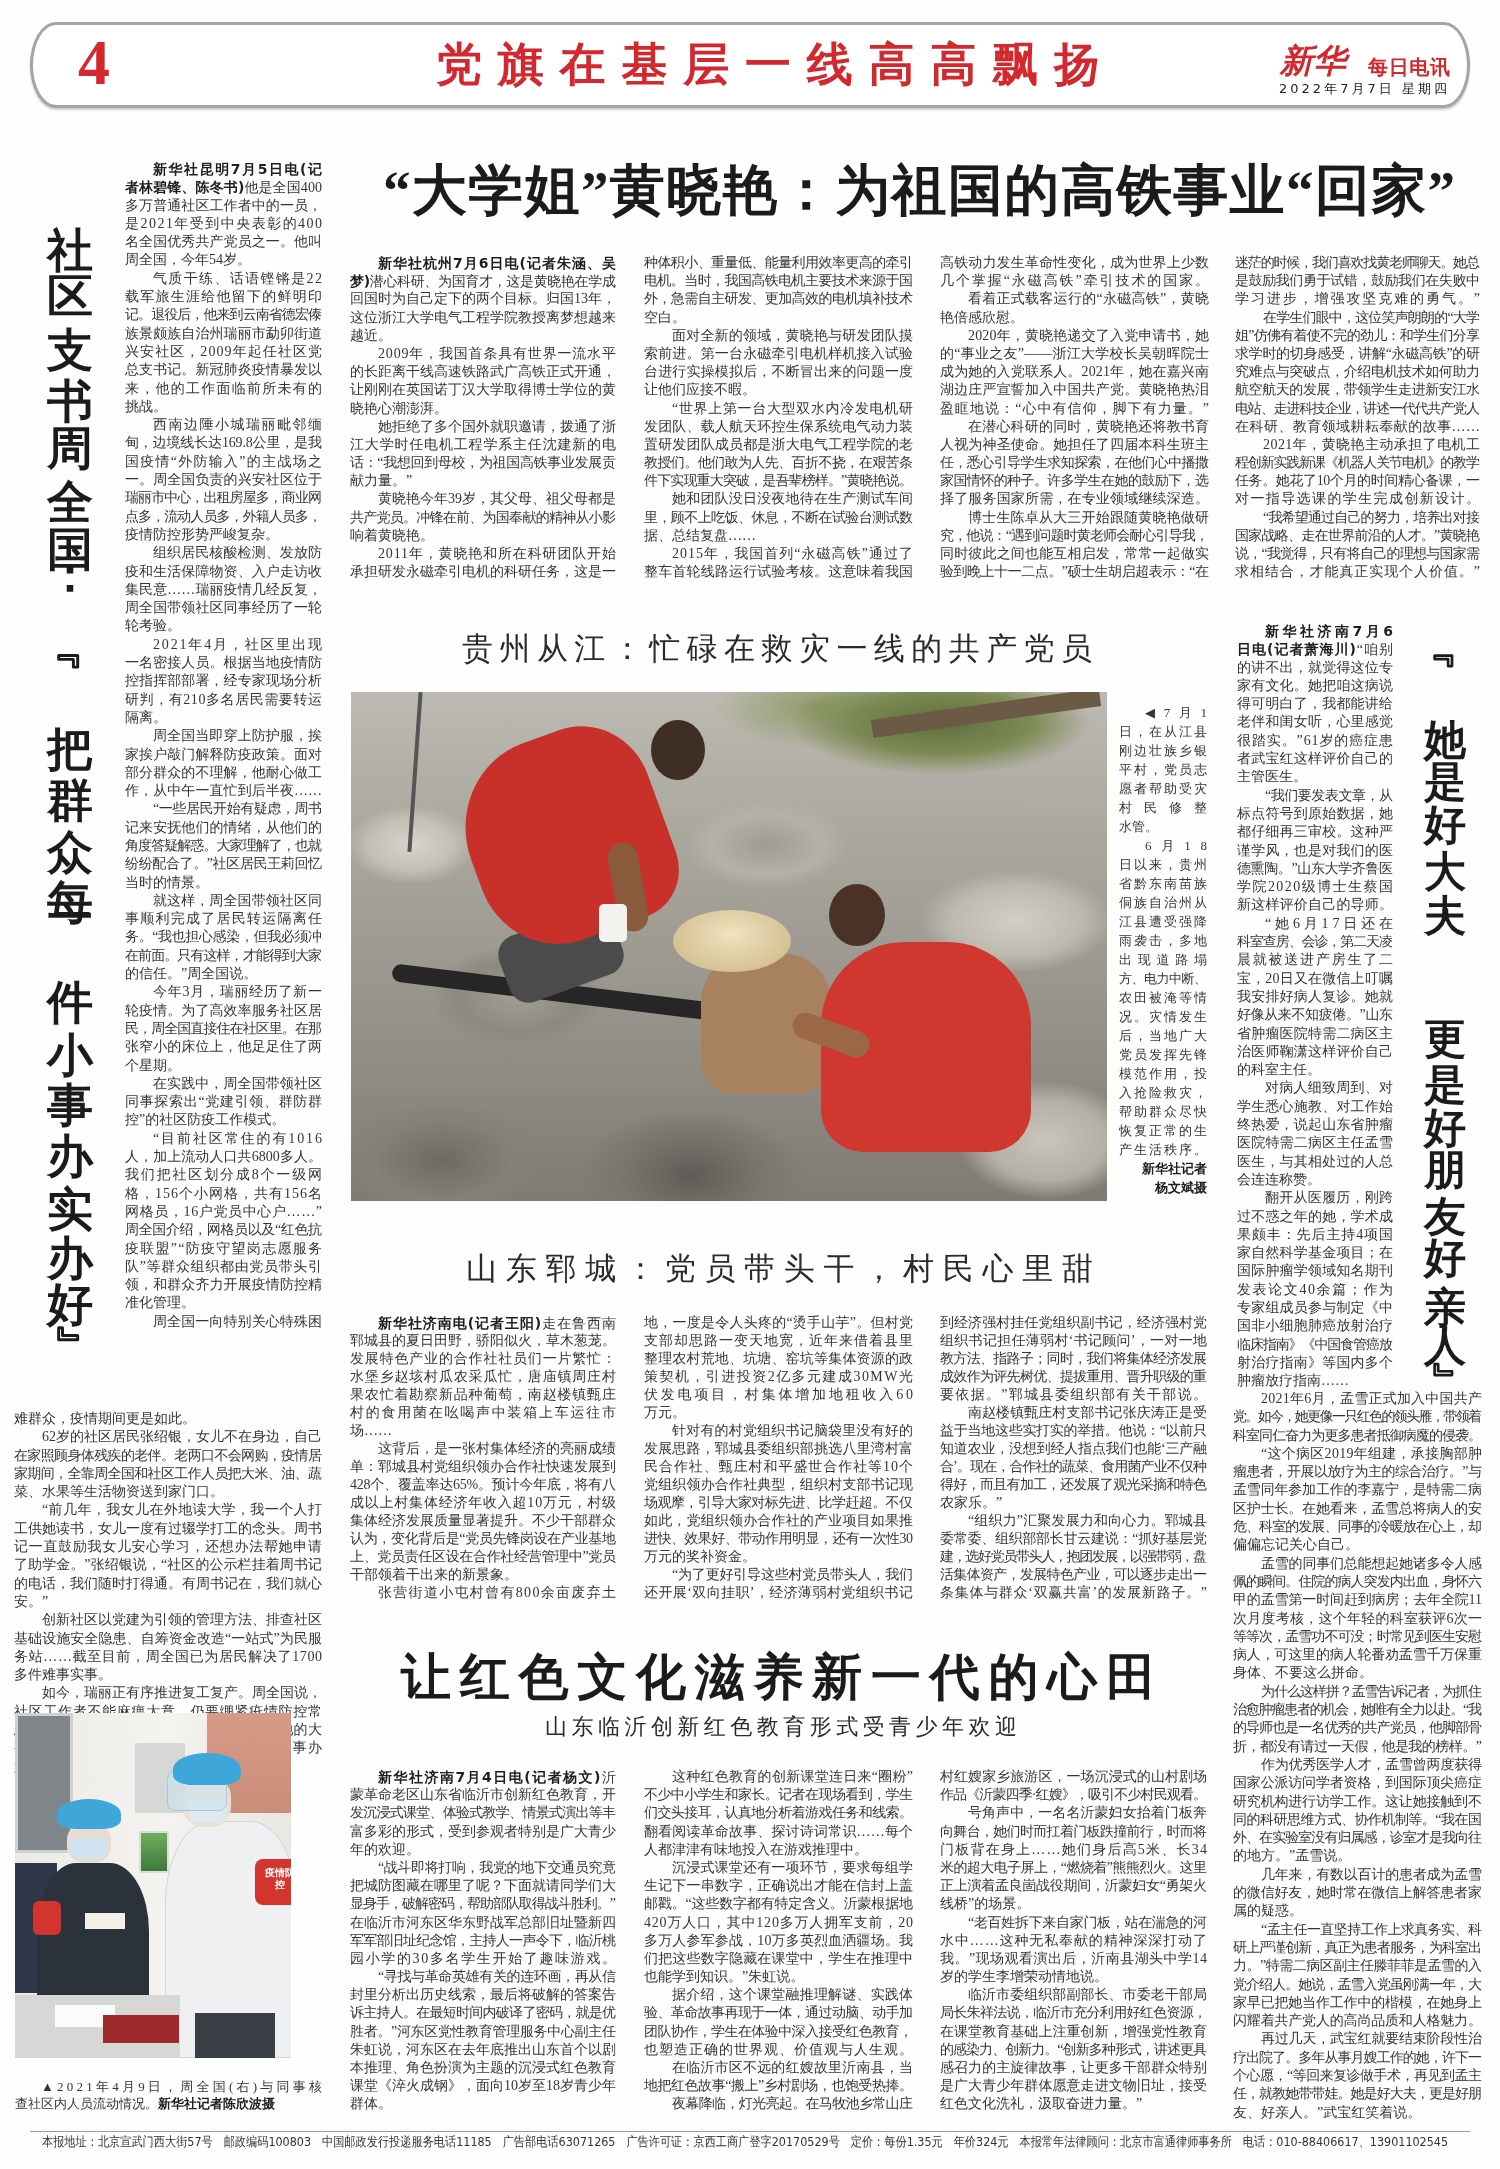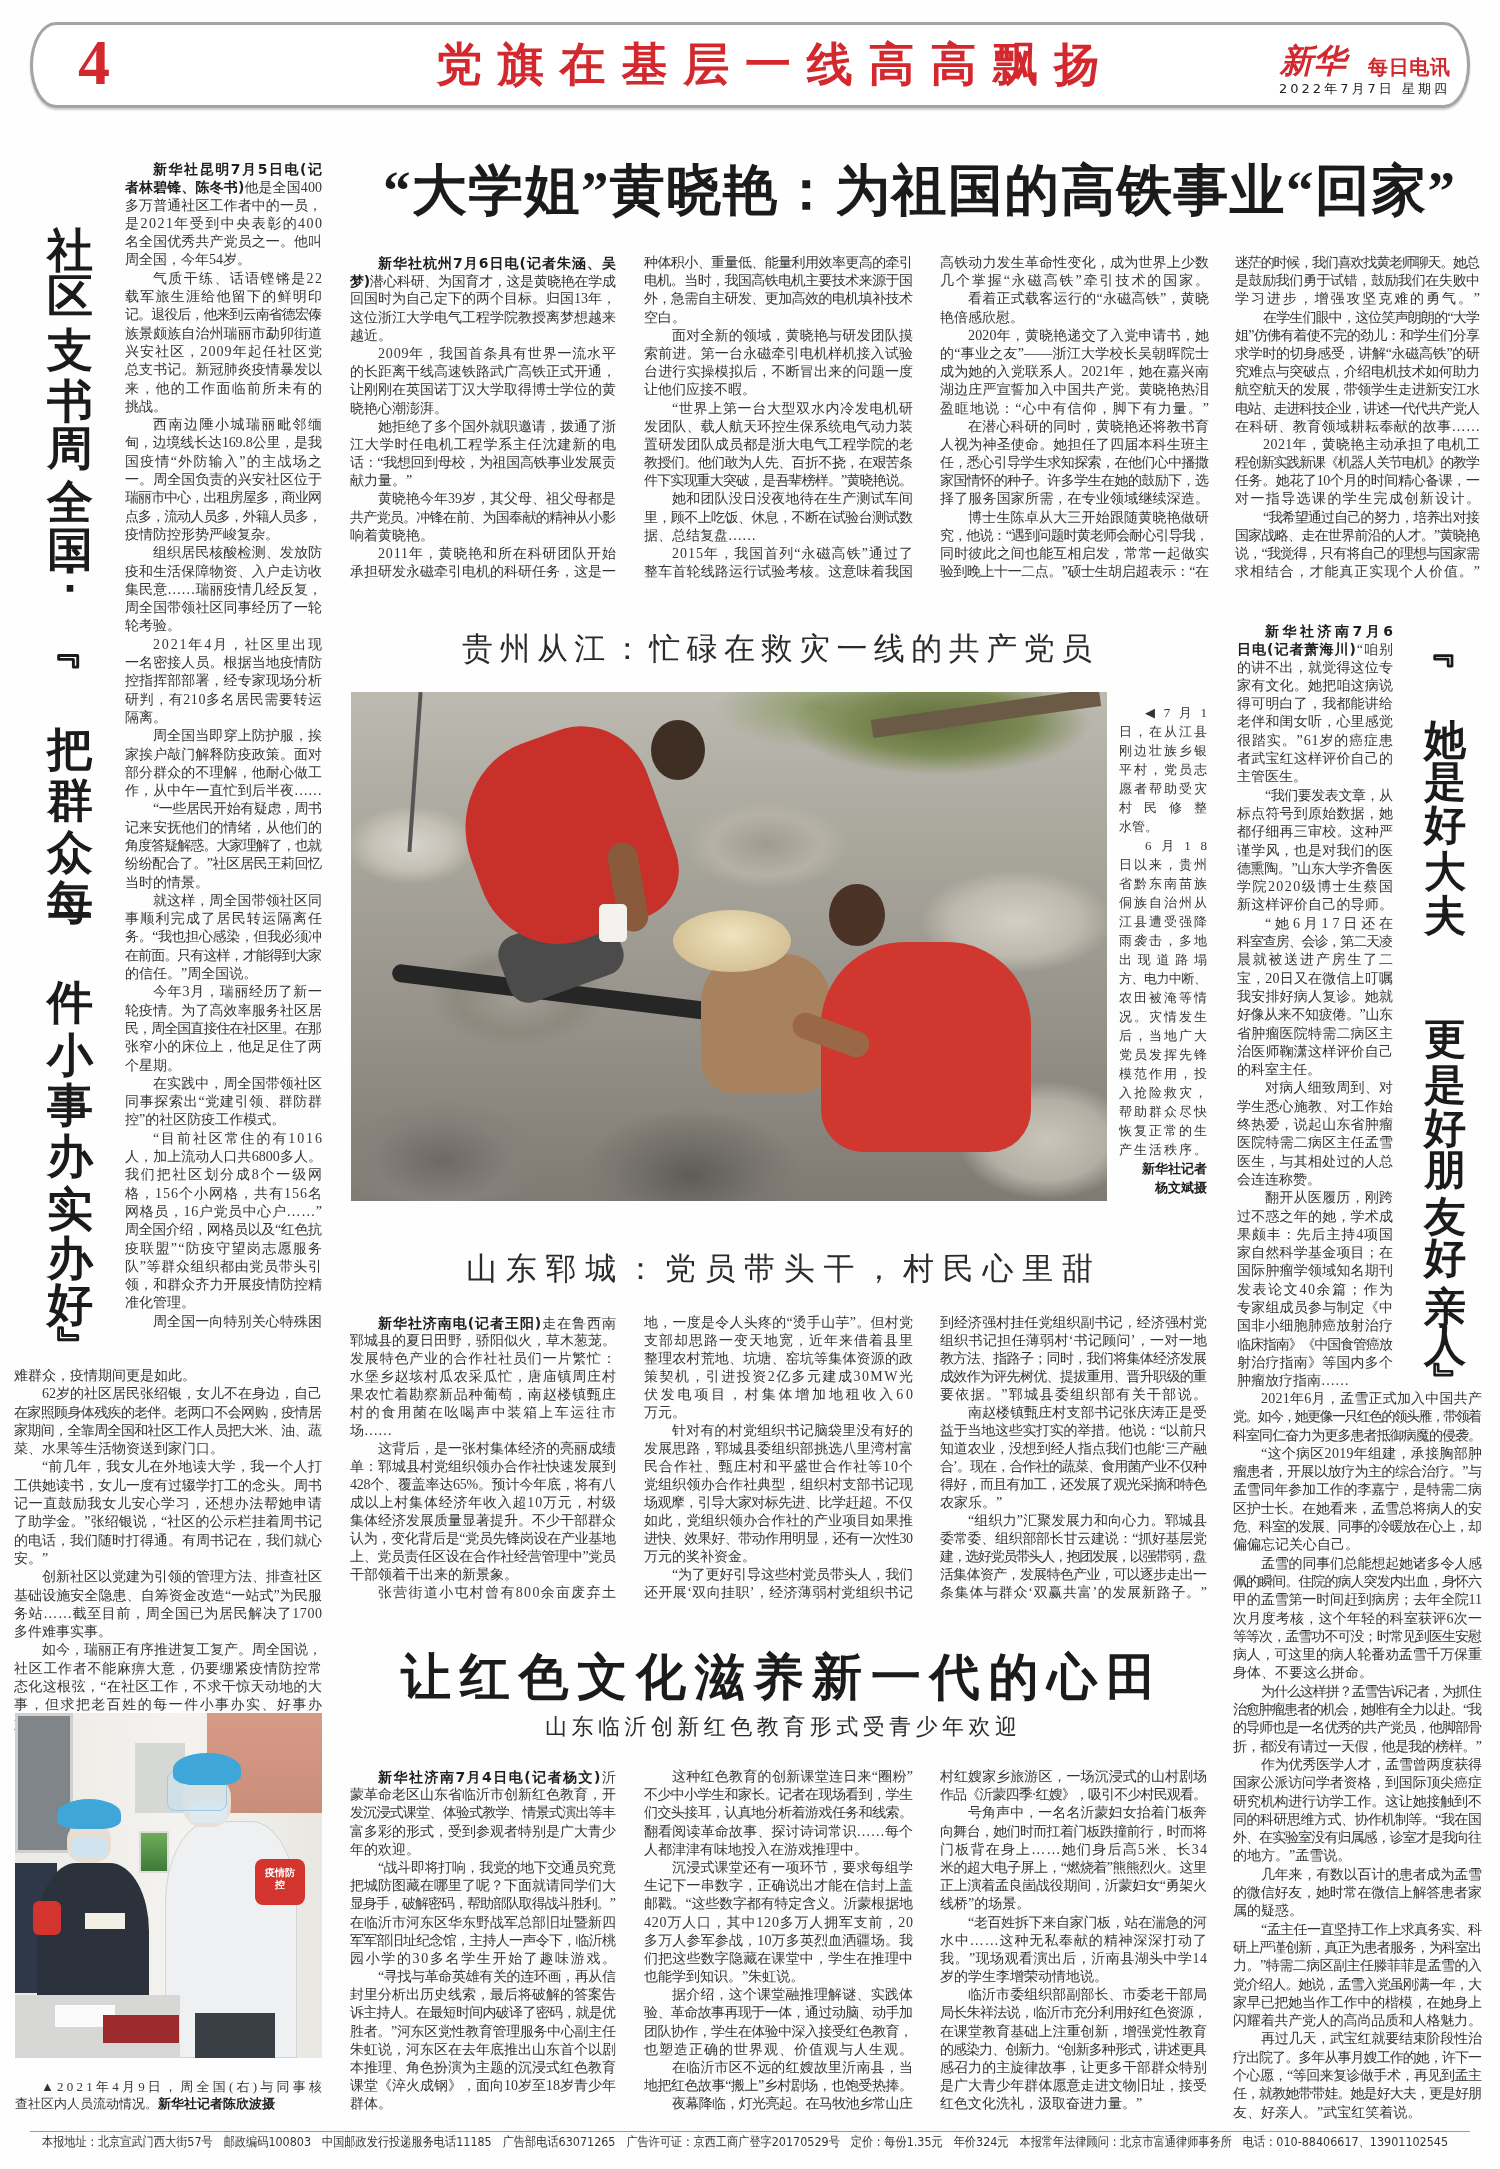--- a/index.html
+++ b/index.html
@@ -33,21 +33,21 @@
 radial-gradient(ellipse 200px 70px at 78% 6%,#5f6e3c 0%,#7d8a55 45%,rgba(125,138,85,0) 75%),
 radial-gradient(ellipse 150px 60px at 62% 3%,#8d9a66 0%,rgba(141,154,102,0) 70%),
 radial-gradient(ellipse 90px 55px at 8% 30%,#d7d4cb 0%,#c4c0b6 45%,rgba(0,0,0,0) 72%),
 radial-gradient(ellipse 120px 70px at 22% 60%,#a29e95 0%,#8d897f 50%,rgba(0,0,0,0) 74%),
 radial-gradient(ellipse 140px 80px at 12% 92%,#6e6a63 0%,#85817a 50%,rgba(0,0,0,0) 74%),
 radial-gradient(ellipse 150px 90px at 45% 95%,#5f5c57 0%,#7b7770 50%,rgba(0,0,0,0) 74%),
 radial-gradient(ellipse 120px 80px at 92% 88%,#c9c5bb 0%,#b3afa5 50%,rgba(0,0,0,0) 74%),
 radial-gradient(ellipse 130px 70px at 88% 45%,#d3cfc5 0%,#bdb9ae 50%,rgba(0,0,0,0) 74%),
 radial-gradient(ellipse 110px 60px at 55% 30%,#9f9b91 0%,#b5b1a6 50%,rgba(0,0,0,0) 74%),
 linear-gradient(180deg,#bcbab1 0%,#a9a69c 30%,#96928a 65%,#7f7b74 100%)}
-.zp{left:15px;top:1713px;width:307px;height:345px;background:linear-gradient(90deg,#eceae5 0%,#f4f3ef 55%,#e9e7e1 100%)}
+.zp{left:15px;top:1713px;width:276px;height:345px;background:linear-gradient(90deg,#eceae5 0%,#f4f3ef 55%,#e9e7e1 100%)}
 .armtxt{font:bold 10px/12px "DejaVu Sans",sans-serif;color:#fff;white-space:normal;word-break:break-all;text-align:center;padding:8px 6px 0}
 .ftrule{left:30px;top:2131px;width:1440px;height:1px;background:#9c9c9c}
 .ft{left:42px;top:2133px;width:1635px;height:18px;transform:scaleX(.86);transform-origin:0 0;display:flex;justify-content:space-between;font:13px/18px "DejaVu Sans","Liberation Sans",sans-serif;color:#333;white-space:nowrap}
 </style>
 </head>
 <body>
 
 <div class="abs hdr"></div>
 <div class="abs pgno">4</div>
 <div class="abs sec"><span class="t" style="letter-spacing: 15.8px;">党旗在基层一线高高飘扬</span></div>
@@ -115,21 +115,21 @@
     <div class="ln"><span class="t" style="letter-spacing: 1.83px;">我们把社区划分成8个一级网</span></div>
     <div class="ln"><span class="t" style="letter-spacing: 1px;">格，156个小网格，共有156名</span></div>
     <div class="ln"><span class="t" style="letter-spacing: 0.63px;">网格员，16户党员中心户……”</span></div>
     <div class="ln"><span class="t" style="letter-spacing: -0.37px;">周全国介绍，网格员以及“红色抗</span></div>
     <div class="ln"><span class="t" style="letter-spacing: 1.27px;">疫联盟”“防疫守望岗志愿服务</span></div>
     <div class="ln"><span class="t" style="letter-spacing: 0.68px;">队”等群众组织都由党员带头引</span></div>
     <div class="ln"><span class="t" style="letter-spacing: 0.08px;">领，和群众齐力开展疫情防控精</span></div>
     <div class="ln"><span class="t">准化管理。</span></div>
     <div class="ln ind"><span class="t" style="letter-spacing: 0.09px;">周全国一向特别关心特殊困</span></div>
   </div>
-<div class="blk" style="left:14px;top:1367px;width:308px;--lh:18.3px">
+<div class="blk" style="left:14px;top:1410px;width:308px;--lh:18.3px">
     <div class="ln"><span class="t">难群众，疫情期间更是如此。</span></div>
     <div class="ln ind"><span class="t" style="letter-spacing: 0px;">62岁的社区居民张绍银，女儿不在身边，自己</span></div>
     <div class="ln"><span class="t" style="letter-spacing: -0.64px;">在家照顾身体残疾的老伴。老两口不会网购，疫情居</span></div>
     <div class="ln"><span class="t" style="letter-spacing: -0.64px;">家期间，全靠周全国和社区工作人员把大米、油、蔬</span></div>
     <div class="ln"><span class="t">菜、水果等生活物资送到家门口。</span></div>
     <div class="ln ind"><span class="t" style="letter-spacing: 0.41px;">“前几年，我女儿在外地读大学，我一个人打</span></div>
     <div class="ln"><span class="t" style="letter-spacing: 0px;">工供她读书，女儿一度有过辍学打工的念头。周书</span></div>
     <div class="ln"><span class="t" style="letter-spacing: 0.7px;">记一直鼓励我女儿安心学习，还想办法帮她申请</span></div>
     <div class="ln"><span class="t" style="letter-spacing: 0.07px;">了助学金。”张绍银说，“社区的公示栏挂着周书记</span></div>
     <div class="ln"><span class="t" style="letter-spacing: 0px;">的电话，我们随时打得通。有周书记在，我们就心</span></div>

